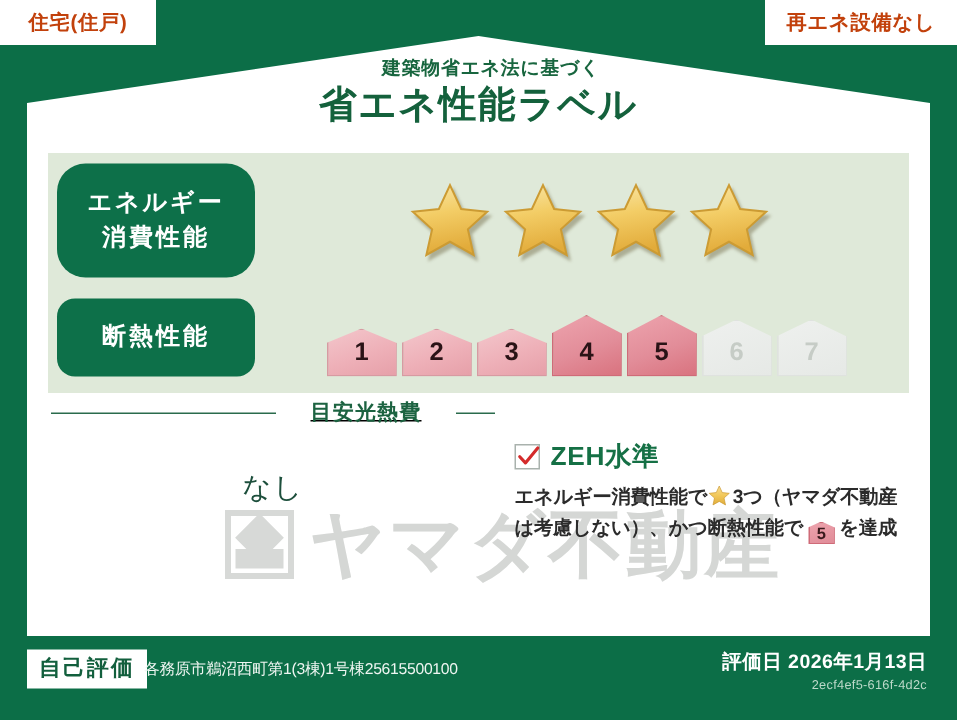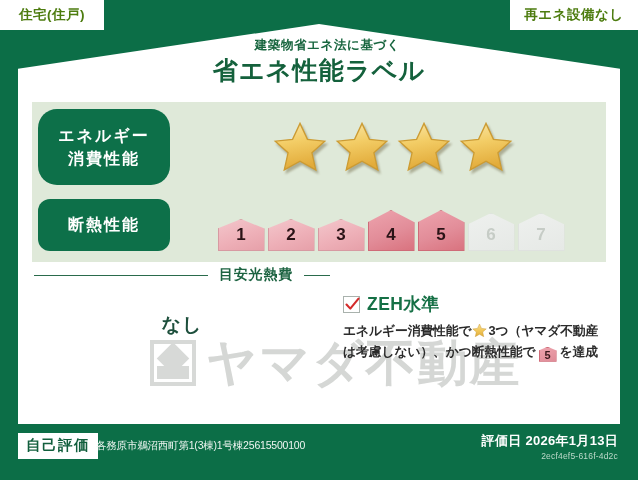--- a/index.html
+++ b/index.html
@@ -40,21 +40,21 @@
     width: 602px;
     height: 332px;
     background: #ffffff;
   }
 
   
   .corner-badge {
     position: absolute;
     top: 0;
     background: #ffffff;
-    color: #4d7c0f;
+    color: #c2410c;
     font-size: 13.5px;
     font-weight: bold;
     letter-spacing: .5px;
     display: flex;
     align-items: center;
     justify-content: center;
     height: 30px;
     box-sizing: border-box;
   }
   .corner-badge.left  { left: 0;  width: 104px; }
@@ -194,22 +194,23 @@
   }
 
   
   .cost-head {
     position: absolute;
     left: 34px;
     top: 266px;
     width: 296px;
     display: flex;
     align-items: center;
-    gap: 11px;
+    gap: 23px;
     z-index: 5;
+    text-decoration: underline;
   }
   .cost-head .rule {
     flex: 1 1 auto;
     height: 1px;
     background: #2a6b4c;
   }
   .cost-head .rule.short { flex: 0 0 26px; }
   .cost-head-text {
     color: #1c6341;
     font-size: 14px;
@@ -218,21 +219,21 @@
     white-space: nowrap;
   }
   .cost-value {
     position: absolute;
     left: 34px;
     top: 312px;
     width: 296px;
     text-align: center;
     color: #1d4f3c;
     font-size: 19px;
-    font-weight: bold;
+    font-weight: normal;
     letter-spacing: 1px;
     z-index: 6;
   }
 
   
   .zeh-block {
     position: absolute;
     left: 343px;
     top: 292px;
     width: 266px;

